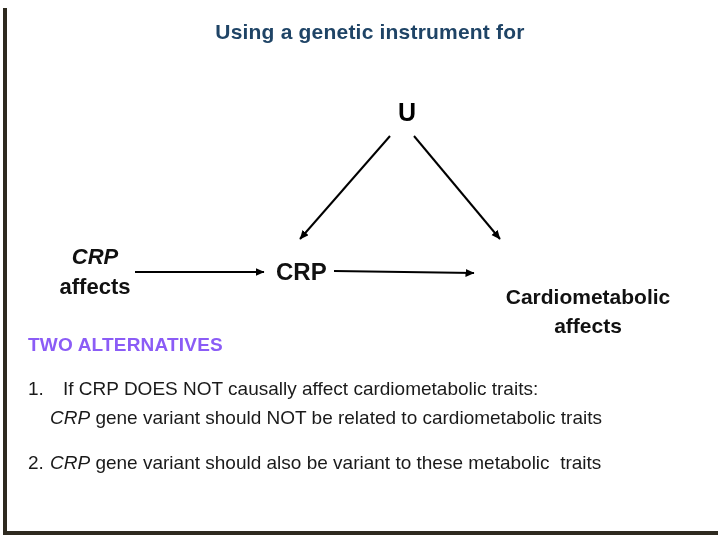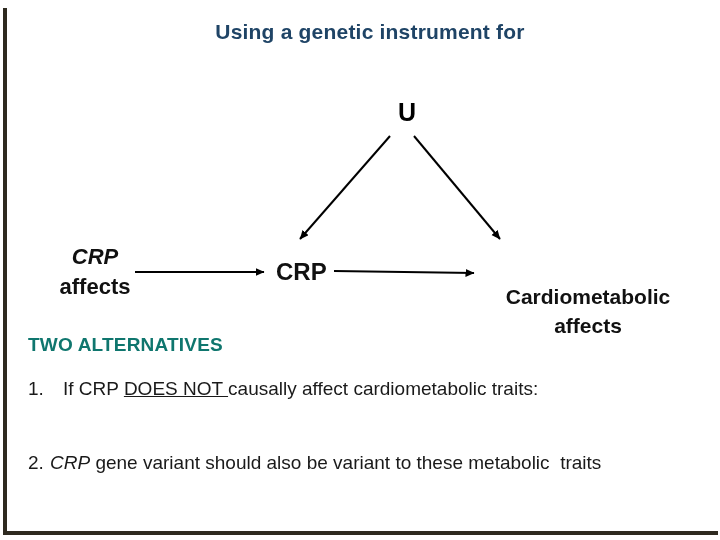--- a/index.html
+++ b/index.html
@@ -31,30 +31,30 @@
 
   .node{position:absolute;font-weight:bold;color:#111;}
   .node span{display:block;}
   .exposure{left:18px;top:242px;width:154px;text-align:center;font-size:22px;line-height:30px;}
   .exposure .l1{font-style:italic;}
   .mediator{left:276px;top:258px;width:56px;font-size:24px;}
   .outcome{left:488px;top:242px;width:200px;text-align:center;font-size:21px;line-height:29px;margin-top:40px;}
 
   .alt-heading{
     position:absolute;left:28px;top:334px;
-    font-size:19px;font-weight:bold;color:#0f766e;letter-spacing:0.2px;
+    font-size:19px;font-weight:bold;color:#8b5cf6;letter-spacing:0.2px;
   }
 
   .alt-item{position:absolute;left:28px;width:686px;font-size:19px;line-height:29px;color:#1a1a1a;}
   .alt-item-1{top:374px;}
   .alt-item-2{top:448px;}
   .alt-num{position:absolute;left:0;top:0;}
   .alt-line1{margin-left:35px;white-space:pre-wrap;}
   .alt-line2{margin-left:22px;white-space:pre-wrap;}
-  .u-emph{text-decoration:underline;}
+  .u-emph{}
   .it{font-style:italic;}
 </style>
 </head>
 <body>
 
 <div class="slide">
 
   <div class="frame-left"></div>
   <div class="frame-bottom"></div>
 
@@ -86,20 +86,21 @@
   <div class="node outcome">
     <span>Cardiometabolic</span>
     <span>affects</span>
   </div>
 
   <div class="alt-heading">TWO ALTERNATIVES</div>
 
   <div class="alt-item alt-item-1">
     <span class="alt-num">1.</span>
     <div class="alt-line1"><span>If CRP </span><span class="u-emph">DOES NOT </span><span>causally affect cardiometabolic traits:</span></div>
+    <div class="alt-line2"><span class="it">CRP</span><span> gene variant should NOT be related to cardiometabolic traits</span></div>
   </div>
 
   <div class="alt-item alt-item-2">
     <span class="alt-num">2.</span>
     <div class="alt-line2"><span class="it">CRP</span><span> gene variant should also be variant to these metabolic  traits</span></div>
   </div>
 
 </div>
 
 </body></html>

